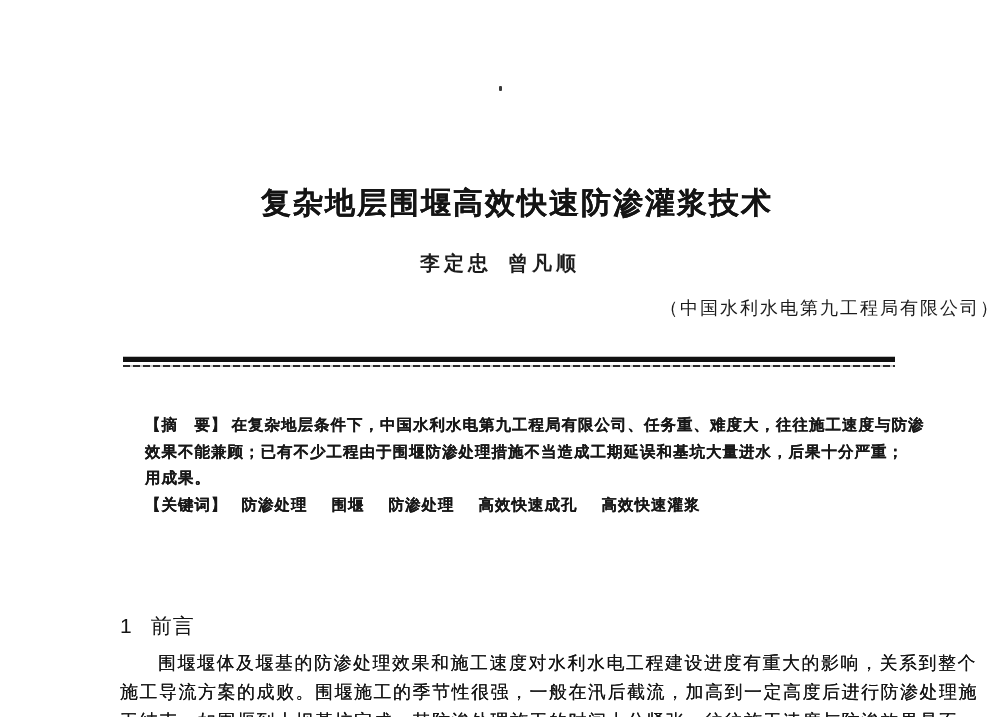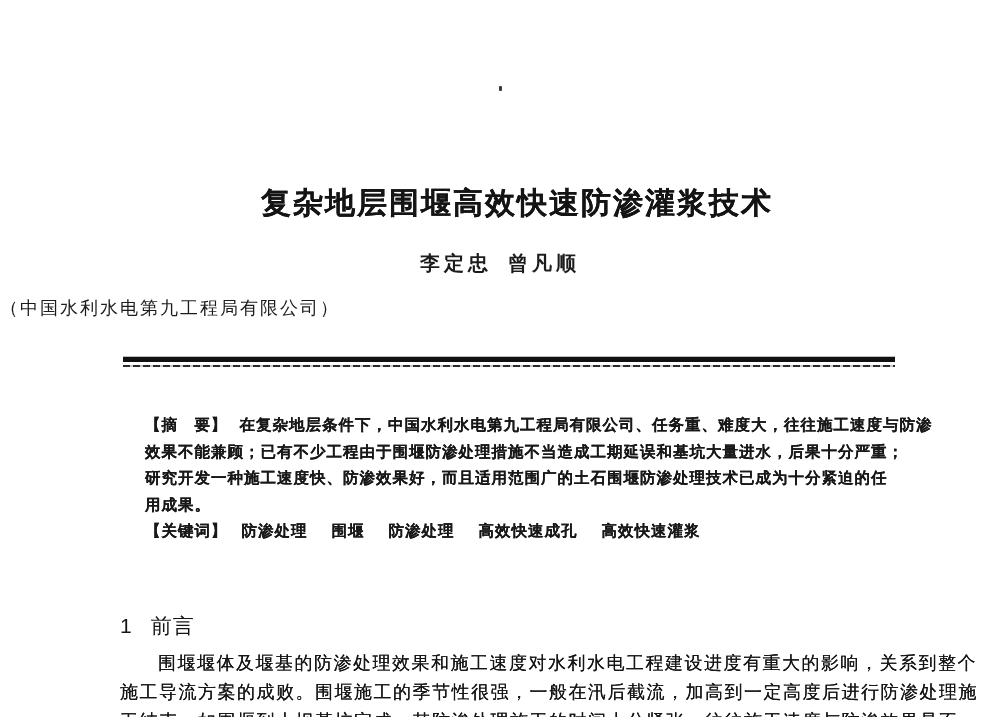--- a/index.html
+++ b/index.html
@@ -50,21 +50,21 @@
     font-weight: 600;
   }
   .authors .author + .author {
     margin-left: 16px;
   }
   .affiliation {
     position: absolute;
     top: 296px;
     left: 0;
     width: 100%;
-    text-align: left;
+    text-align: right;
     font-size: 18px;
     letter-spacing: 2px;
     font-weight: 500;
   }
   .rule {
     position: absolute;
     top: 357px;
     left: 123px;
     width: 772px;
   }
@@ -87,21 +87,21 @@
     line-height: 26.6px;
     letter-spacing: 1px;
     font-weight: 600;
     color: #181818;
     text-shadow: 0 0 0.3px #181818;
     white-space: nowrap;
   }
   .abstract .label {
     font-family: "Liberation Sans", sans-serif;
     font-weight: bold;
-    margin-right: 12px;
+    margin-right: 4px;
   }
   .keywords-line .label {
     margin-right: 14px;
   }
   .keywords-line .keyword + .keyword {
     margin-left: 24px;
   }
   .section-heading {
     position: absolute;
     top: 612px;
@@ -150,21 +150,20 @@
   <div class="rule">
     <div class="rule-thick"></div>
     <div class="rule-thin"></div>
   </div>
 
   <div class="abstract">
     <div>
       <span class="label">【摘　要】</span><span>在复杂地层条件下，中国水利水电第九工程局有限公司、任务重、难度大，往往施工速度与防渗</span>
     </div>
     <div>效果不能兼顾；已有不少工程由于围堰防渗处理措施不当造成工期延误和基坑大量进水，后果十分严重；</div>
-    <div>研究开发一种施工速度快、防渗效果好，而且适用范围广的土石围堰防渗处理技术已成为十分紧迫的任</div>
     <div>用成果。</div>
     <div class="keywords-line">
       <span class="label">【关键词】</span><span class="keyword">防渗处理</span><span class="keyword">围堰</span><span class="keyword">防渗处理</span><span class="keyword">高效快速成孔</span><span class="keyword">高效快速灌浆</span>
     </div>
   </div>
 
   <div class="section-heading">
     <span class="sec-num">1</span><span>前言</span>
   </div>
 

